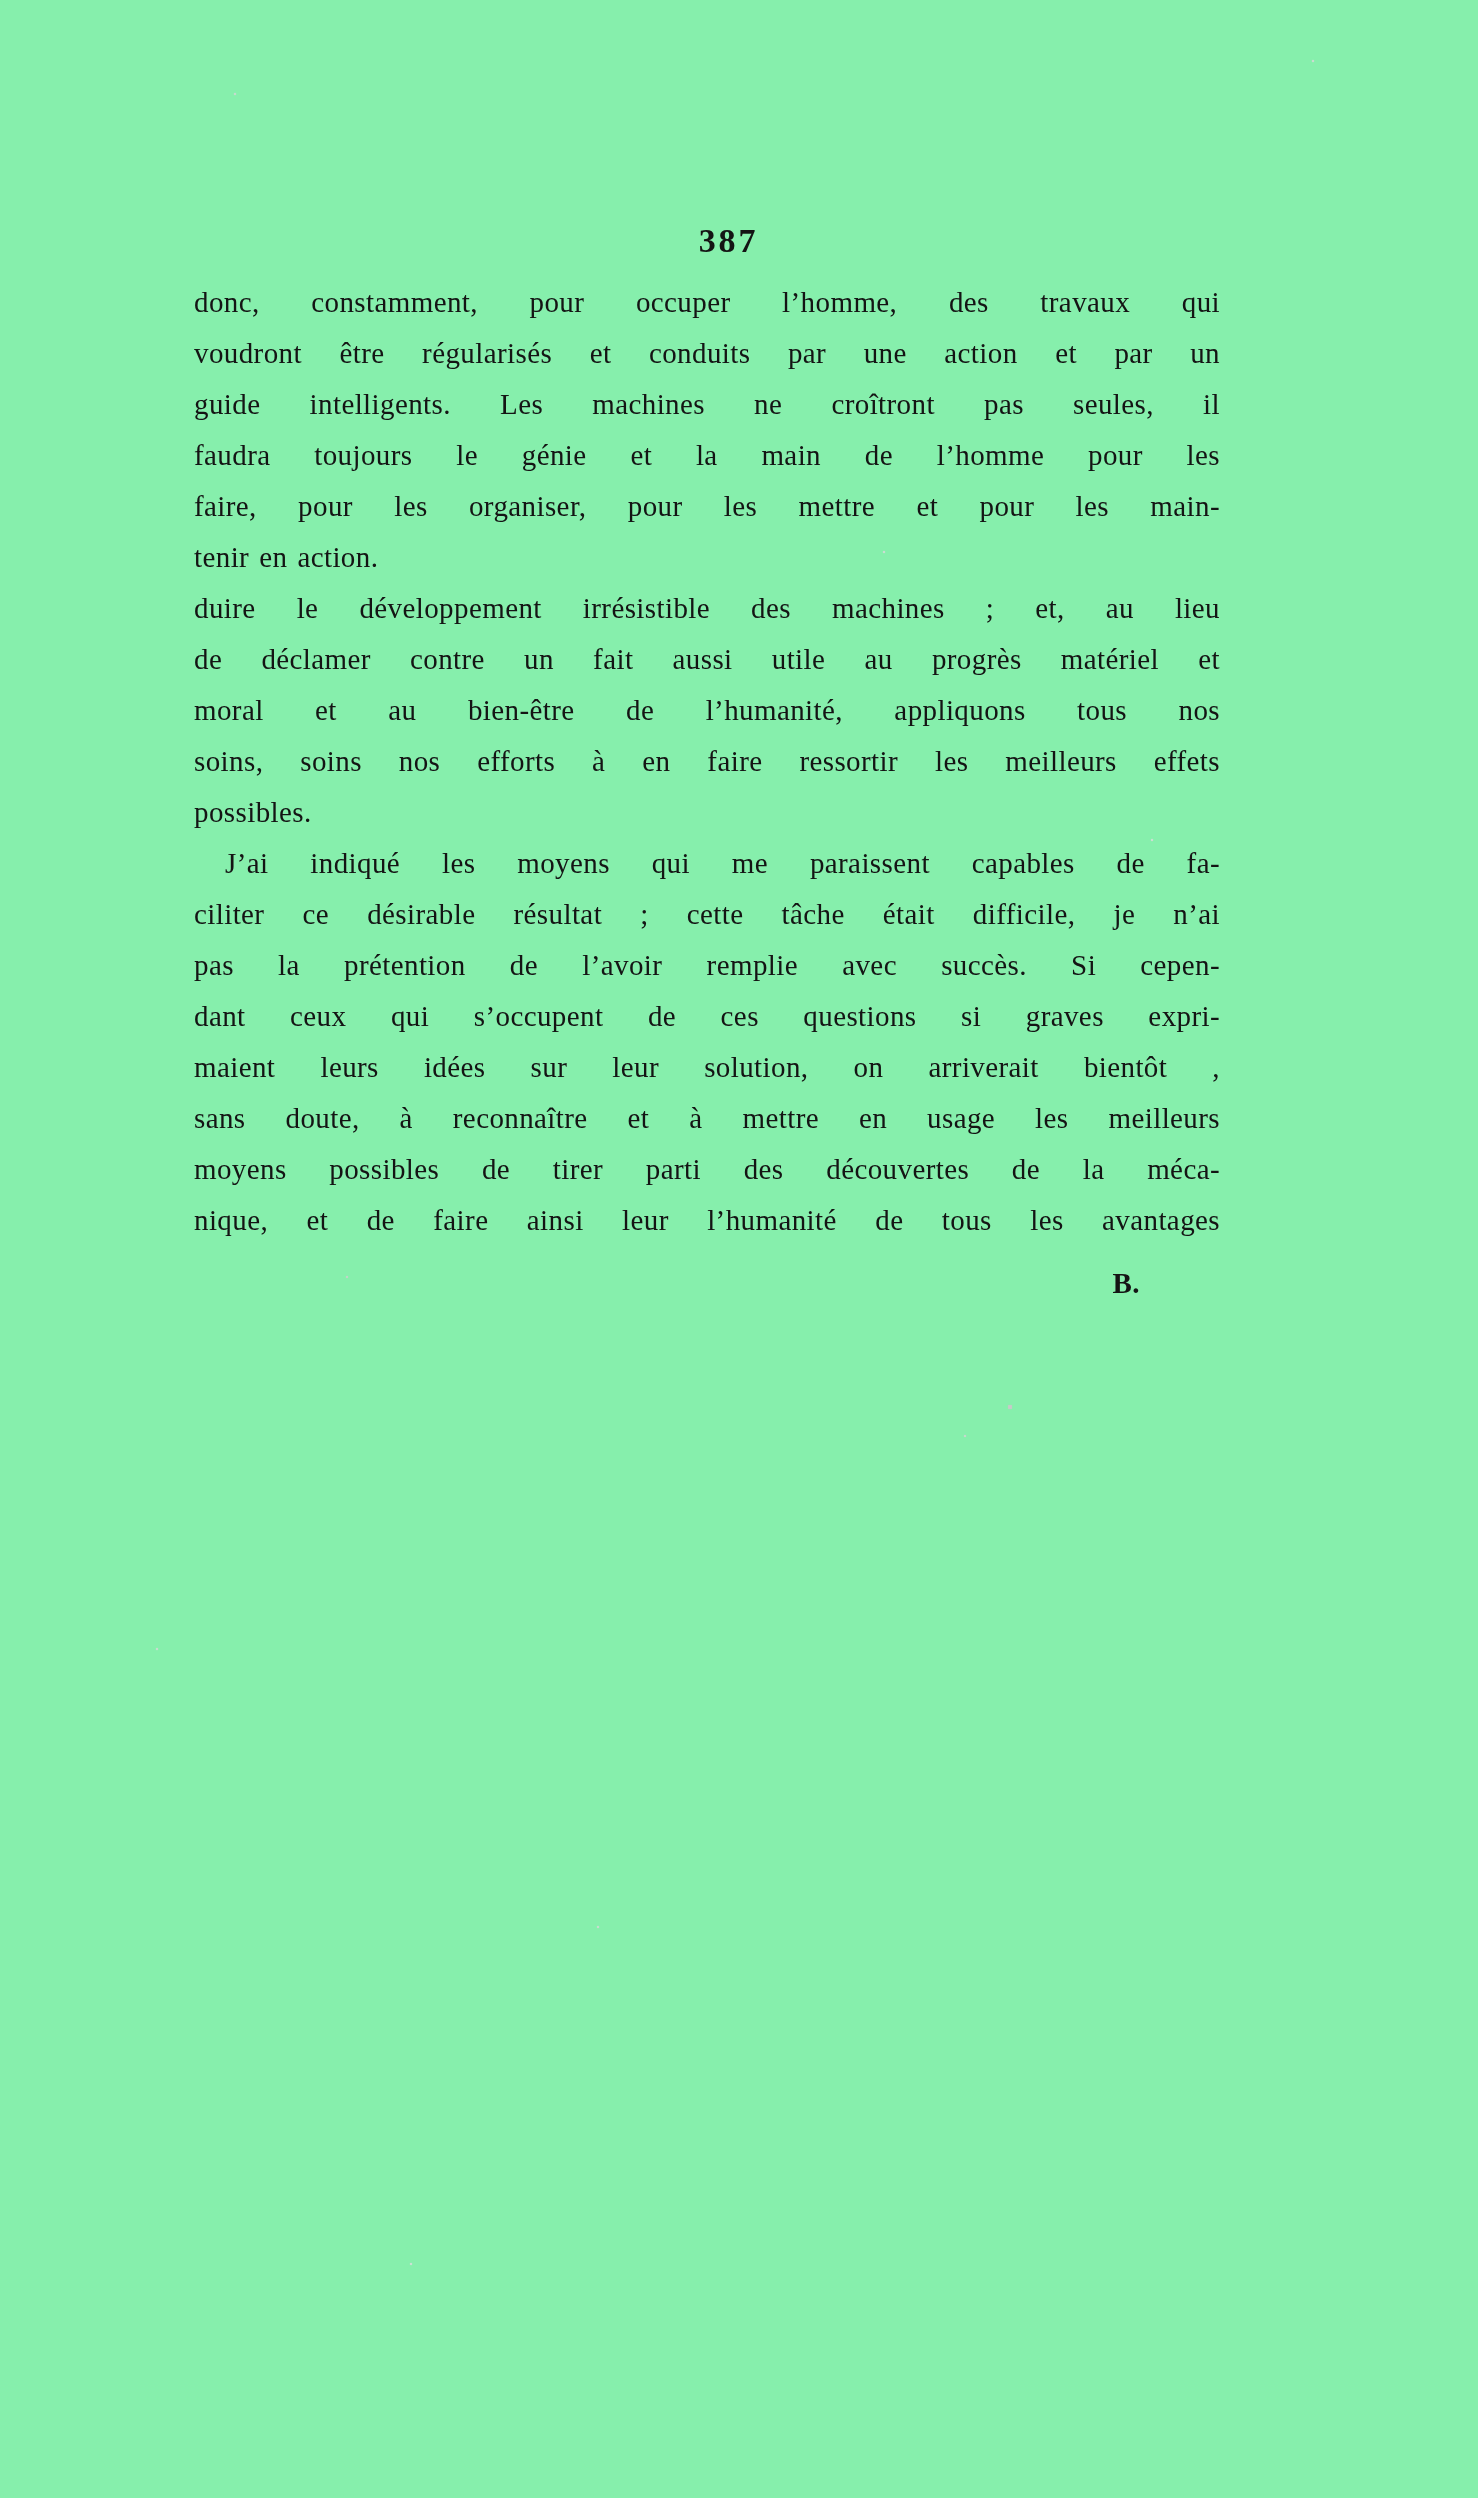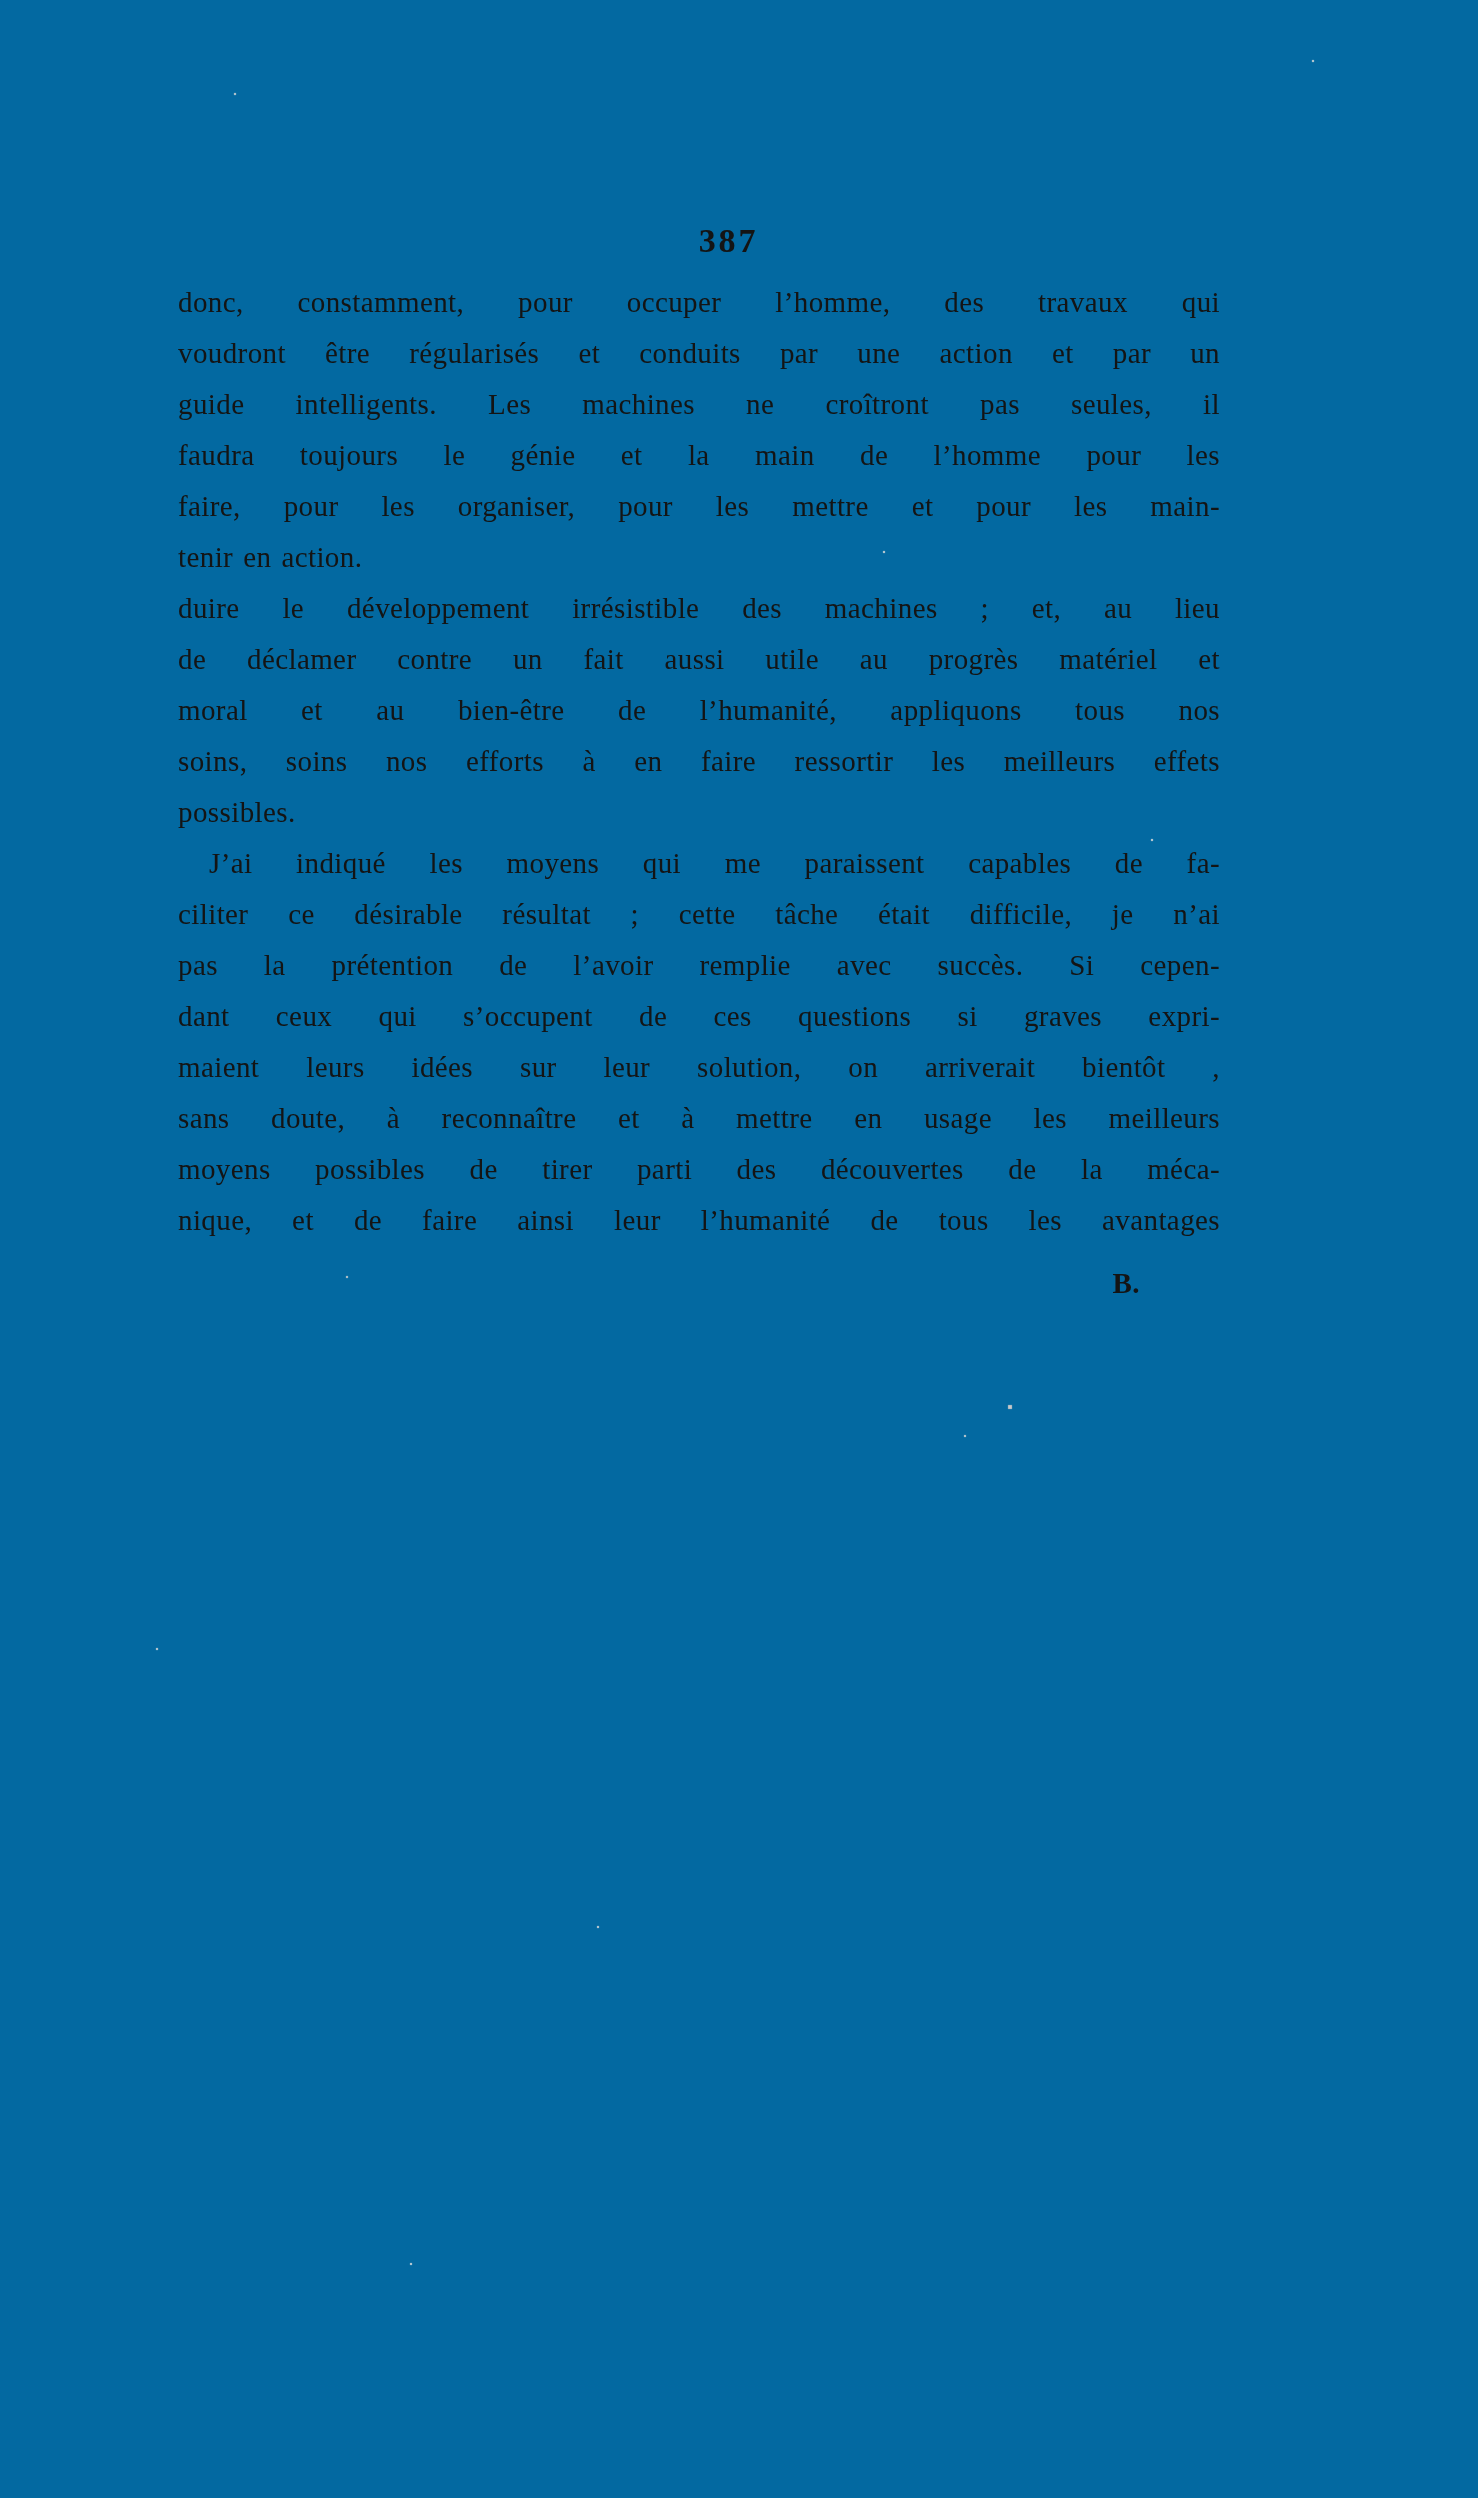--- a/index.html
+++ b/index.html
@@ -4,21 +4,21 @@
 <style>
   html, body {
     margin: 0;
     padding: 0;
     background: #ffffff;
   }
   .page {
     position: relative;
     width: 1478px;
     height: 2499px;
-    background: #0369a1;
+    background: #86efac;
     overflow: hidden;
     font-family: "Liberation Serif", "DejaVu Serif", serif;
     color: #141414;
   }
   .page-number {
     position: absolute;
     top: 222px;
     left: 178px;
     width: 1042px;
     text-align: center;
@@ -37,20 +37,21 @@
     line-height: 51px;
     letter-spacing: 0.4px;
     word-spacing: 2.4px;
     text-rendering: optimizeLegibility;
   }
   .body-text .line {
     text-align: justify;
     text-align-last: justify;
     white-space: normal;
     min-height: 51px;
+    margin-left: 16px;
   }
   .body-text .line.last {
     text-align-last: left;
   }
   .body-text .line.indent {
     padding-left: 31px;
     box-sizing: border-box;
   }
   .signature-line {
     text-align: right;

